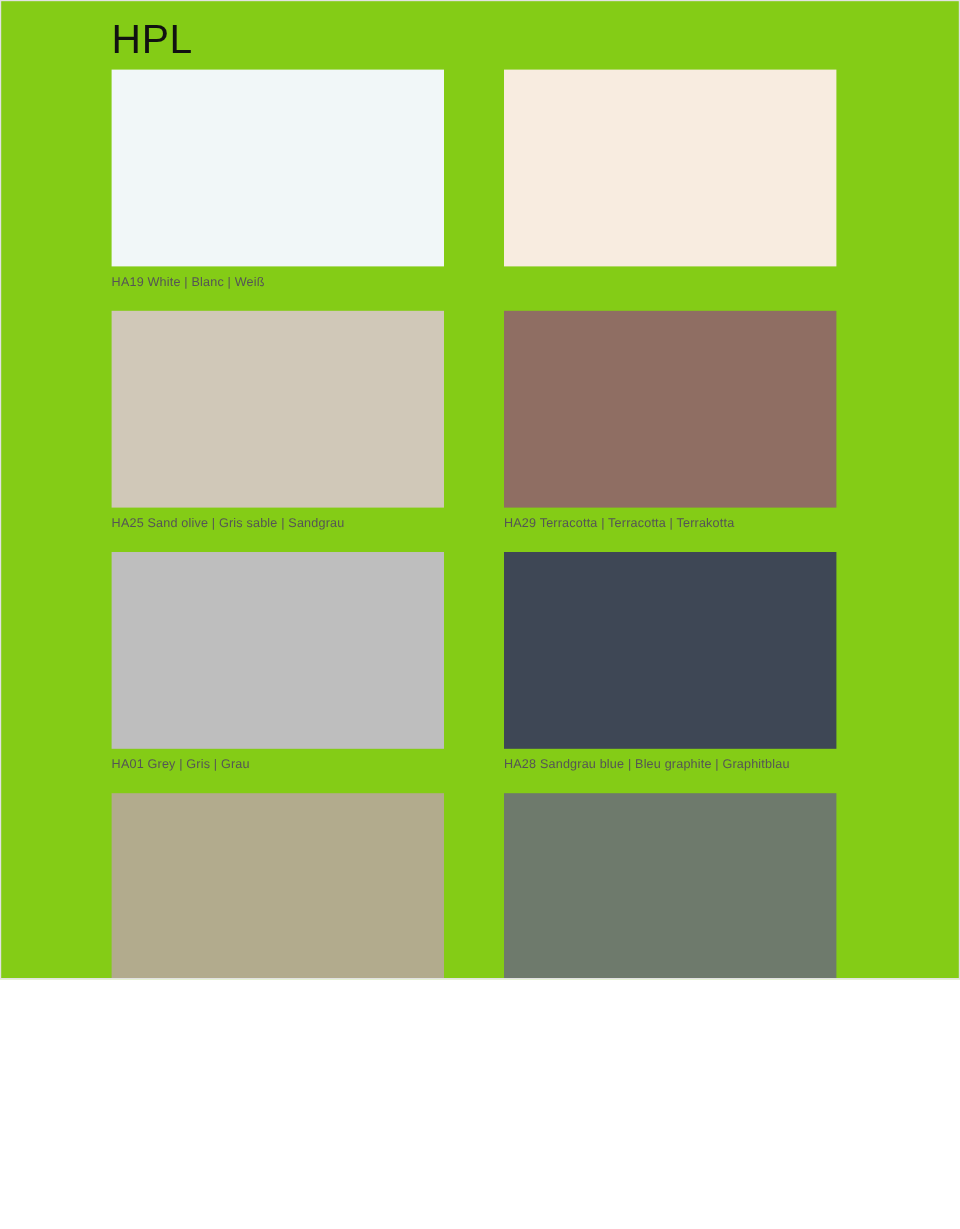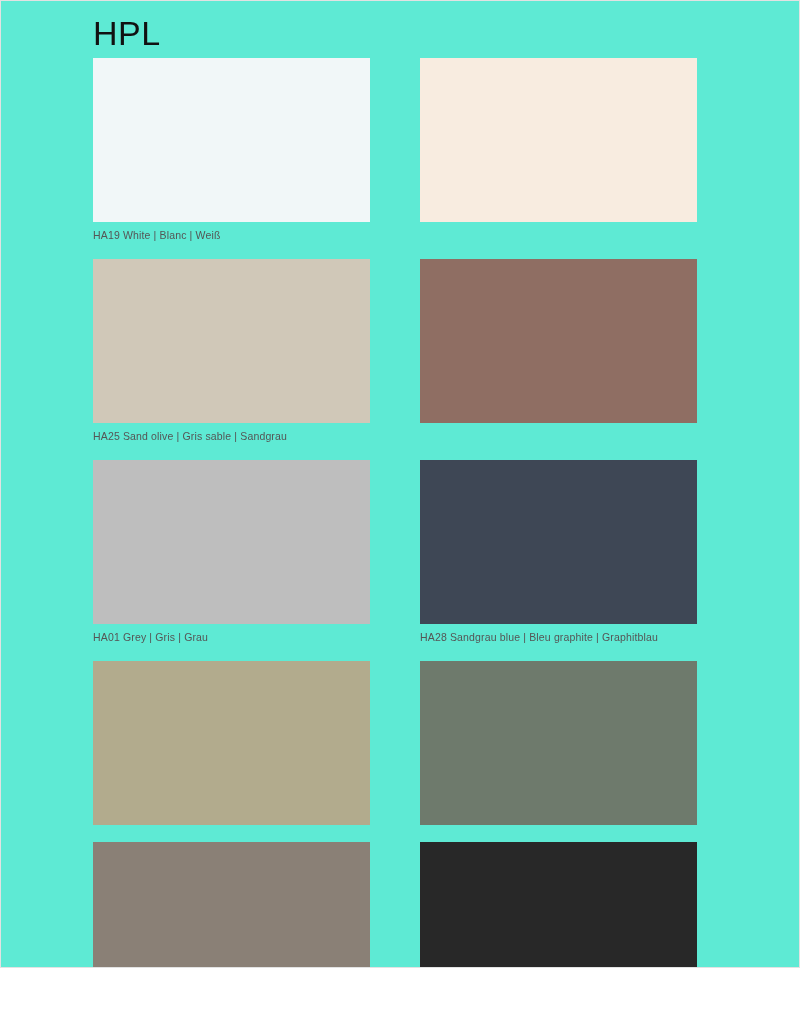--- a/index.html
+++ b/index.html
@@ -9,23 +9,23 @@
   }
   body {
     width: 800px;
     height: 1024px;
     font-family: "Liberation Sans", sans-serif;
     -webkit-font-smoothing: antialiased;
   }
   .page {
     position: relative;
     width: 800px;
-    height: 968px;
+    height: 816px;
     box-sizing: border-box;
-    background: #5eead4;
+    background: #84cc16;
     border: 1px solid #e2e2e2;
     overflow: hidden;
   }
   .page-title {
     position: absolute;
     left: 92px;
     top: 10px;
     font-size: 34px;
     font-weight: 300;
     letter-spacing: 0.5px;
@@ -77,20 +77,21 @@
       <div class="swatch-chip" style="background-color: rgb(248, 236, 224);"></div>
     </div>
 
     <div class="swatch-cell">
       <div class="swatch-chip" style="background-color: rgb(208, 200, 184);"></div>
       <div class="swatch-caption">HA25 Sand olive | Gris sable | Sandgrau</div>
     </div>
 
     <div class="swatch-cell">
       <div class="swatch-chip" style="background-color: rgb(143, 110, 99);"></div>
+      <div class="swatch-caption">HA29 Terracotta | Terracotta | Terrakotta</div>
     </div>
 
     <div class="swatch-cell">
       <div class="swatch-chip" style="background-color: rgb(190, 190, 190);"></div>
       <div class="swatch-caption">HA01 Grey | Gris | Grau</div>
     </div>
 
     <div class="swatch-cell">
       <div class="swatch-chip" style="background-color: rgb(62, 71, 85);"></div>
       <div class="swatch-caption">HA28 Sandgrau blue | Bleu graphite | Graphitblau</div>

